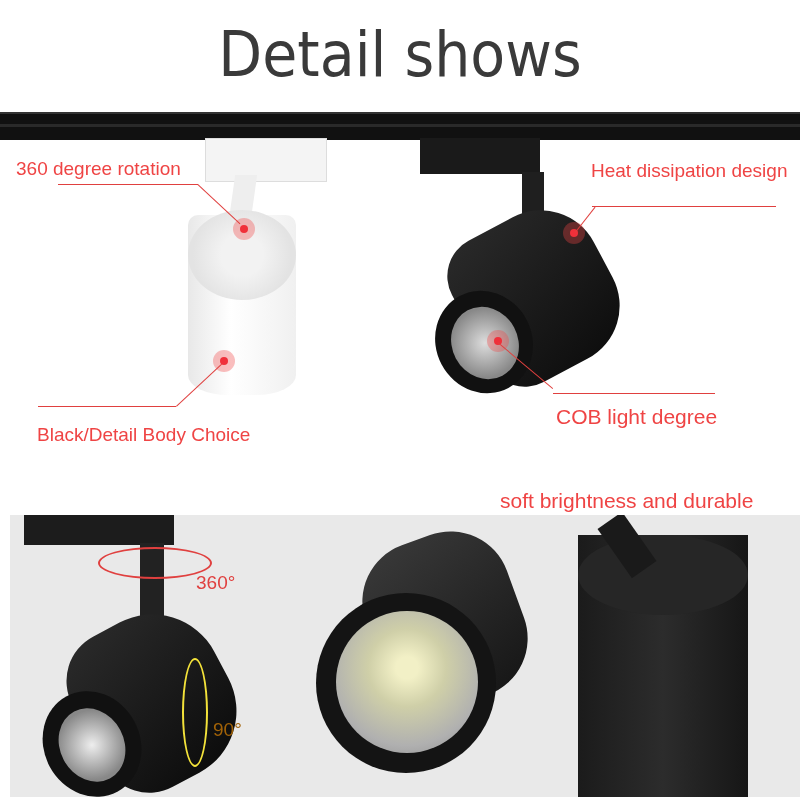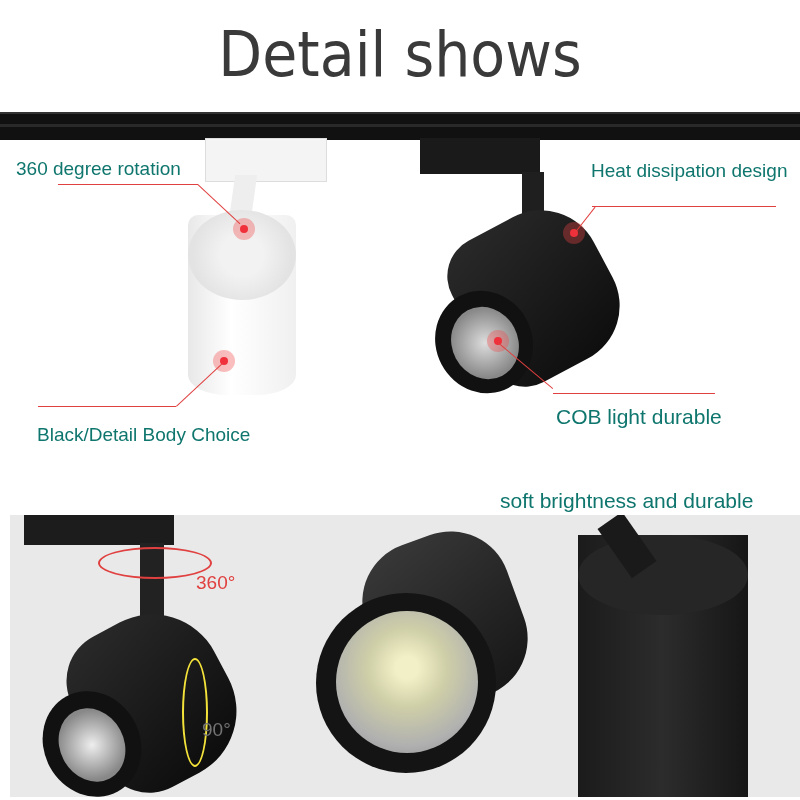--- a/index.html
+++ b/index.html
@@ -1,20 +1,20 @@
 <!DOCTYPE html>
 <html><head>
 <meta charset="utf-8">
 <style>
   html,body{margin:0;padding:0;background:#fff;}
   body{width:800px;height:800px;position:relative;overflow:hidden;font-family:"Liberation Sans","DejaVu Sans",sans-serif;color:#333;}
   .title{position:absolute;left:0;top:18px;width:800px;text-align:center;font-size:62px;color:#3a3a3a;letter-spacing:0px;font-family:"DejaVu Sans",sans-serif;font-weight:400;transform:scaleX(0.92);}
   .rail{position:absolute;left:0;top:112px;width:800px;height:26px;background:#111;border-top:2px solid #333;}
   .rail:after{content:"";position:absolute;left:0;top:10px;width:800px;height:3px;background:#2a2a2a;}
-  .label{position:absolute;font-size:19px;color:#0f766e;white-space:nowrap;}
+  .label{position:absolute;font-size:19px;color:#ef4444;white-space:nowrap;}
   .line{position:absolute;background:#e0403f;height:1px;transform-origin:0 0;}
   .dot{position:absolute;width:22px;height:22px;border-radius:50%;background:rgba(240,70,70,0.35);}
   .dot:after{content:"";position:absolute;left:7px;top:7px;width:8px;height:8px;border-radius:50%;background:#f0303a;}
   .panel{position:absolute;top:515px;height:282px;background:#e9e9e9;overflow:hidden;}
   .deg{position:absolute;font-size:19px;}
 </style>
 </head>
 <body>
 
 <div class="title">Detail shows</div>
@@ -47,33 +47,33 @@
 </div>
 <div class="dot" style="left:563px;top:222px;"></div>
 <div class="dot" style="left:487px;top:330px;"></div>
 
 <div class="label" style="left:575px;top:160px;margin-left:16px;">Heat dissipation design</div>
 <div class="line" style="left:592px;top:206px;width:184px;"></div>
 <div class="line" style="left:575px;top:232px;width:32px;transform:rotate(-52deg);"></div>
 
 <div class="line" style="left:498px;top:342px;width:72px;transform:rotate(40deg);"></div>
 <div class="line" style="left:553px;top:393px;width:162px;"></div>
-<div class="label" style="left:556px;top:405px;font-size:21px;">COB light durable</div>
+<div class="label" style="left:556px;top:405px;font-size:21px;">COB light degree</div>
 <div class="label" style="left:500px;top:441px;font-size:21px;margin-top:48px;">soft brightness and durable</div>
 
 <div class="panel" style="left:10px;width:280px;padding-left:14px;">
   <div style="position:absolute;left:14px;top:0;width:150px;height:30px;background:#1c1c1c;"></div>
   <div style="position:absolute;left:130px;top:28px;width:24px;height:95px;background:#222;"></div>
   <div style="position:absolute;left:88px;top:32px;width:110px;height:28px;border:2px solid #e0403f;border-radius:50%;"></div>
   <div class="deg" style="left:186px;top:57px;color:#e0403f;">360°</div>
   <div style="position:absolute;left:70px;top:100px;width:150px;height:170px;background:linear-gradient(160deg,#2b2b2b,#0a0a0a);border-radius:50px 70px 70px 50px;transform:rotate(-28deg);"></div>
   <div style="position:absolute;left:34px;top:175px;width:96px;height:108px;border-radius:50%;background:#111;transform:rotate(-28deg);"></div>
   <div style="position:absolute;left:50px;top:192px;width:64px;height:76px;border-radius:50%;background:radial-gradient(circle,#eee,#888 70%);transform:rotate(-28deg);"></div>
   <div style="position:absolute;left:172px;top:143px;width:22px;height:105px;border:2px solid #f3e23a;border-radius:50%;"></div>
-  <div class="deg" style="left:192px;top:204px;color:#737373;">90°</div>
+  <div class="deg" style="left:203px;top:204px;color:#a16207;">90°</div>
 </div>
 
 <div class="panel" style="left:290px;width:260px;">
   <div style="position:absolute;left:80px;top:20px;width:150px;height:170px;background:linear-gradient(160deg,#3a3a3a,#151515);border-radius:60px;transform:rotate(-20deg);"></div>
   <div style="position:absolute;left:26px;top:78px;width:180px;height:180px;border-radius:50%;background:#141414;"></div>
   <div style="position:absolute;left:46px;top:96px;width:142px;height:142px;border-radius:50%;background:radial-gradient(circle at 50% 40%,#f2f0c6 10%,#cfcfa8 35%,#b0b0b0 70%,#888 100%);"></div>
 </div>
 
 <div class="panel" style="left:550px;width:250px;">
   <div style="position:absolute;left:28px;top:20px;width:170px;height:262px;background:linear-gradient(90deg,#1b1b1b,#2c2c2c 50%,#161616);"></div>

